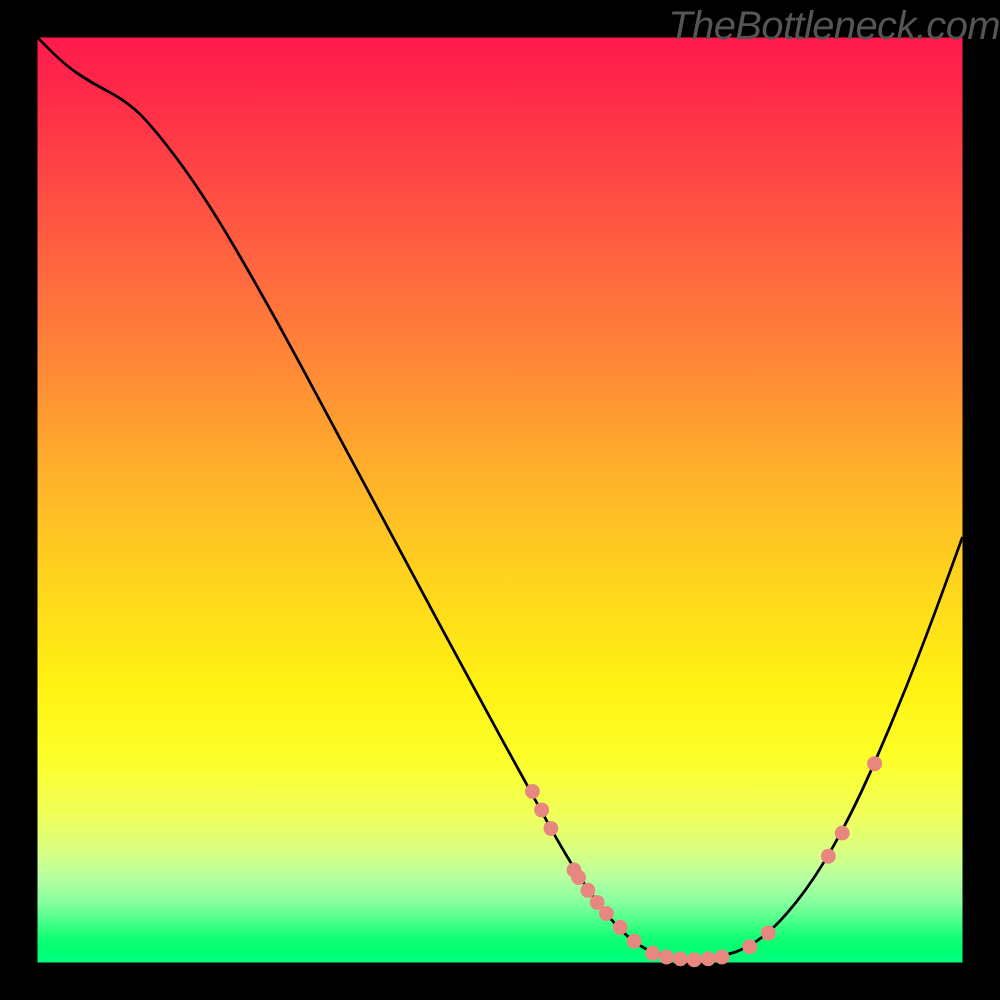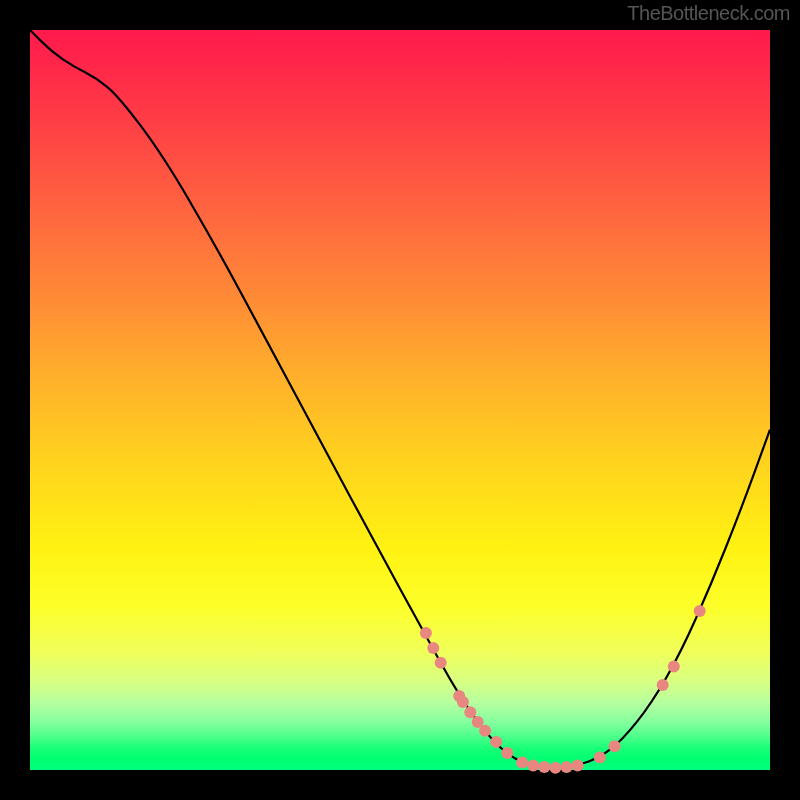--- a/index.html
+++ b/index.html
@@ -13,26 +13,27 @@
   }
   .outer {
     width: 800px;
     height: 800px;
     background: #000;
     position: relative;
   }
   .watermark {
     position: absolute;
     top: 2px;
-    right: 10px;
+    right: 0;
     color: #555;
-    font-size: 20px;
+    font-size: 32px;
     font-weight: 500;
     letter-spacing: -0.5px;
     z-index: 5;
+    font-style: italic;
   }
   .plot {
     position: absolute;
     left: 30px;
     top: 30px;
     width: 740px;
     height: 740px;
   }
   .gradient {
     position: absolute;

